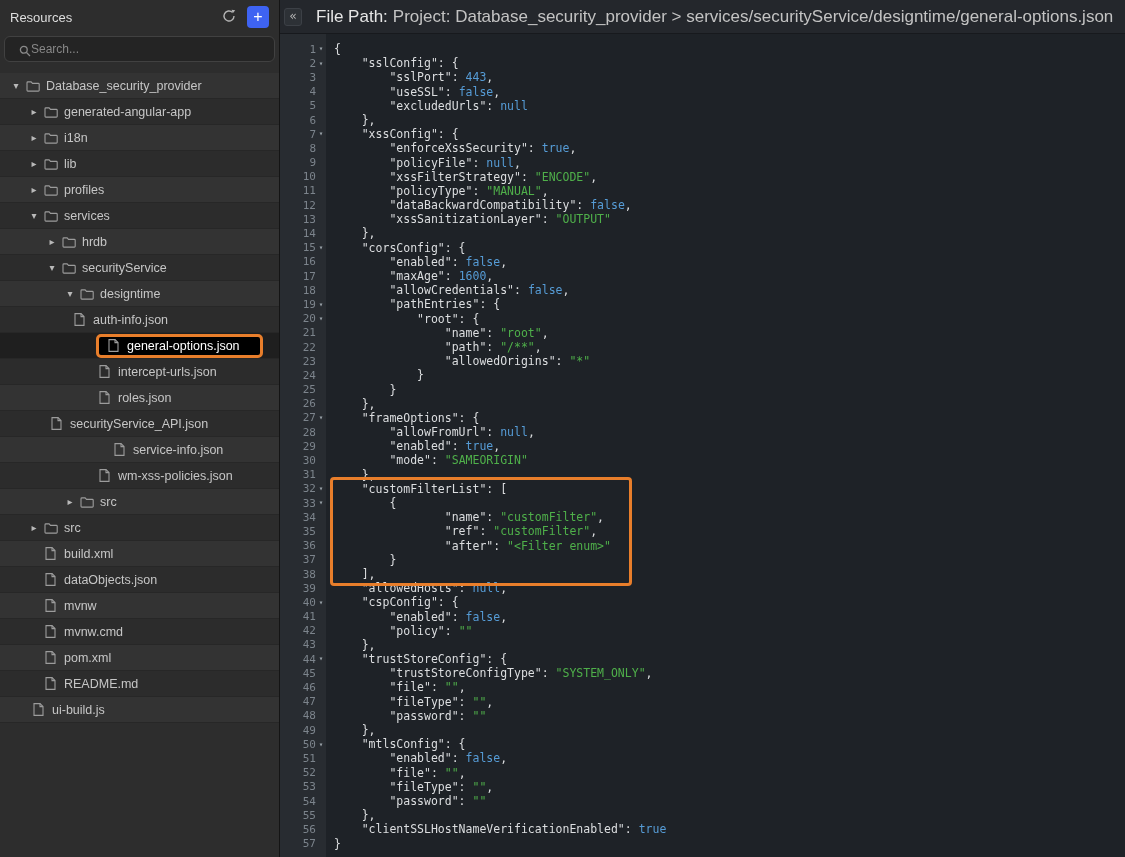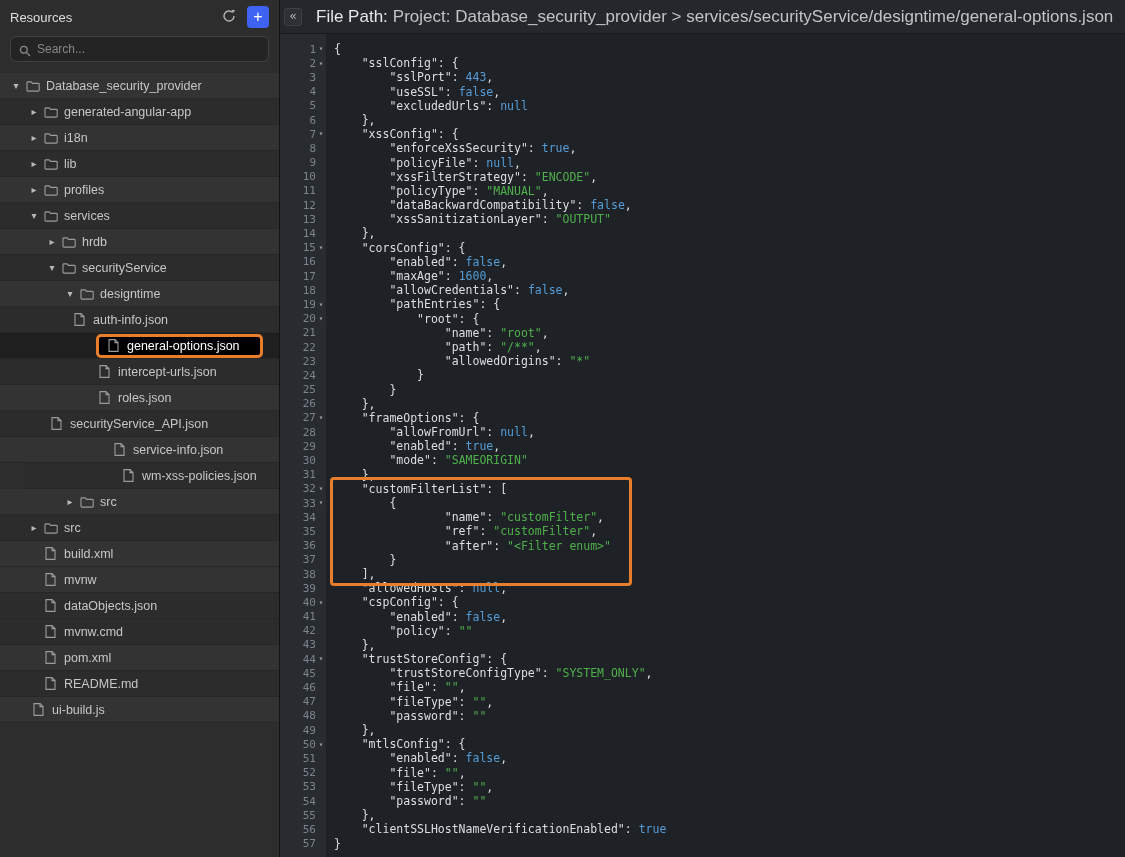--- a/index.html
+++ b/index.html
@@ -32,21 +32,21 @@
   .sb-actions{margin-left:auto;display:flex;align-items:center;gap:8px;}
   .icon-btn{
     width:20px;height:20px;background:transparent;border:none;cursor:pointer;
     display:flex;align-items:center;justify-content:center;padding:0;
   }
   .plus-btn{
     width:22px;height:22px;border:none;border-radius:4px;cursor:pointer;
     background:var(--accent-blue);color:#ffffff;font-size:16px;line-height:1;
     display:flex;align-items:center;justify-content:center;font-family:"Liberation Sans",sans-serif;
   }
-  .search-wrap{position:relative;padding:2px 10px 9px;}
+  .search-wrap{position:relative;padding:2px 4px 9px;}
   .search-icon{position:absolute;left:19px;top:9px;}
   .search-input{
     width:100%;height:26px;border-radius:6px;
     background:#242424;border:1px solid #414141;color:#cfcfcf;
     font-size:12px;padding:0 8px 0 26px;outline:none;
     font-family:"Liberation Sans",sans-serif;
   }
   .search-input::placeholder{color:#878787;}
   .tree{flex:1;overflow:hidden;margin-top:2px;}
   .tree-row{
@@ -273,21 +273,21 @@
       <div class="tree-row alt" style="padding-left: 95px;">
         <span class="arrow"></span>
         <span class="ticon">
           <svg width="11" height="13" viewBox="0 0 11 13">
             <path d="M1 .6h6l3 3v8.8H1z" fill="none" stroke="#9c9c9c" stroke-width="1.1"></path>
             <path d="M7 .6v3h3" fill="none" stroke="#9c9c9c" stroke-width="1.1"></path>
           </svg>
         </span>
         <span class="tlabel">service-info.json</span>
       </div>
-      <div class="tree-row" style="padding-left: 80px; margin-left: 24px;">
+      <div class="tree-row" style="padding-left: 80px;">
         <span class="arrow"></span>
         <span class="ticon">
           <svg width="11" height="13" viewBox="0 0 11 13">
             <path d="M1 .6h6l3 3v8.8H1z" fill="none" stroke="#9c9c9c" stroke-width="1.1"></path>
             <path d="M7 .6v3h3" fill="none" stroke="#9c9c9c" stroke-width="1.1"></path>
           </svg>
         </span>
         <span class="tlabel">wm-xss-policies.json</span>
       </div>
       <div class="tree-row alt" style="padding-left: 62px;">
@@ -311,39 +311,39 @@
       <div class="tree-row alt" style="padding-left: 26px;">
         <span class="arrow"></span>
         <span class="ticon">
           <svg width="11" height="13" viewBox="0 0 11 13">
             <path d="M1 .6h6l3 3v8.8H1z" fill="none" stroke="#9c9c9c" stroke-width="1.1"></path>
             <path d="M7 .6v3h3" fill="none" stroke="#9c9c9c" stroke-width="1.1"></path>
           </svg>
         </span>
         <span class="tlabel">build.xml</span>
       </div>
+      <div class="tree-row" style="padding-left: 26px;">
+        <span class="arrow"></span>
+        <span class="ticon">
+          <svg width="11" height="13" viewBox="0 0 11 13">
+            <path d="M1 .6h6l3 3v8.8H1z" fill="none" stroke="#9c9c9c" stroke-width="1.1"></path>
+            <path d="M7 .6v3h3" fill="none" stroke="#9c9c9c" stroke-width="1.1"></path>
+          </svg>
+        </span>
+        <span class="tlabel">dataObjects.json</span>
+      </div>
       <div class="tree-row alt" style="padding-left: 26px;">
         <span class="arrow"></span>
         <span class="ticon">
           <svg width="11" height="13" viewBox="0 0 11 13">
             <path d="M1 .6h6l3 3v8.8H1z" fill="none" stroke="#9c9c9c" stroke-width="1.1"></path>
             <path d="M7 .6v3h3" fill="none" stroke="#9c9c9c" stroke-width="1.1"></path>
           </svg>
         </span>
         <span class="tlabel">mvnw</span>
-      </div>
-      <div class="tree-row" style="padding-left: 26px;">
-        <span class="arrow"></span>
-        <span class="ticon">
-          <svg width="11" height="13" viewBox="0 0 11 13">
-            <path d="M1 .6h6l3 3v8.8H1z" fill="none" stroke="#9c9c9c" stroke-width="1.1"></path>
-            <path d="M7 .6v3h3" fill="none" stroke="#9c9c9c" stroke-width="1.1"></path>
-          </svg>
-        </span>
-        <span class="tlabel">dataObjects.json</span>
       </div>
       <div class="tree-row" style="padding-left: 26px;">
         <span class="arrow"></span>
         <span class="ticon">
           <svg width="11" height="13" viewBox="0 0 11 13">
             <path d="M1 .6h6l3 3v8.8H1z" fill="none" stroke="#9c9c9c" stroke-width="1.1"></path>
             <path d="M7 .6v3h3" fill="none" stroke="#9c9c9c" stroke-width="1.1"></path>
           </svg>
         </span>
         <span class="tlabel">mvnw.cmd</span>

